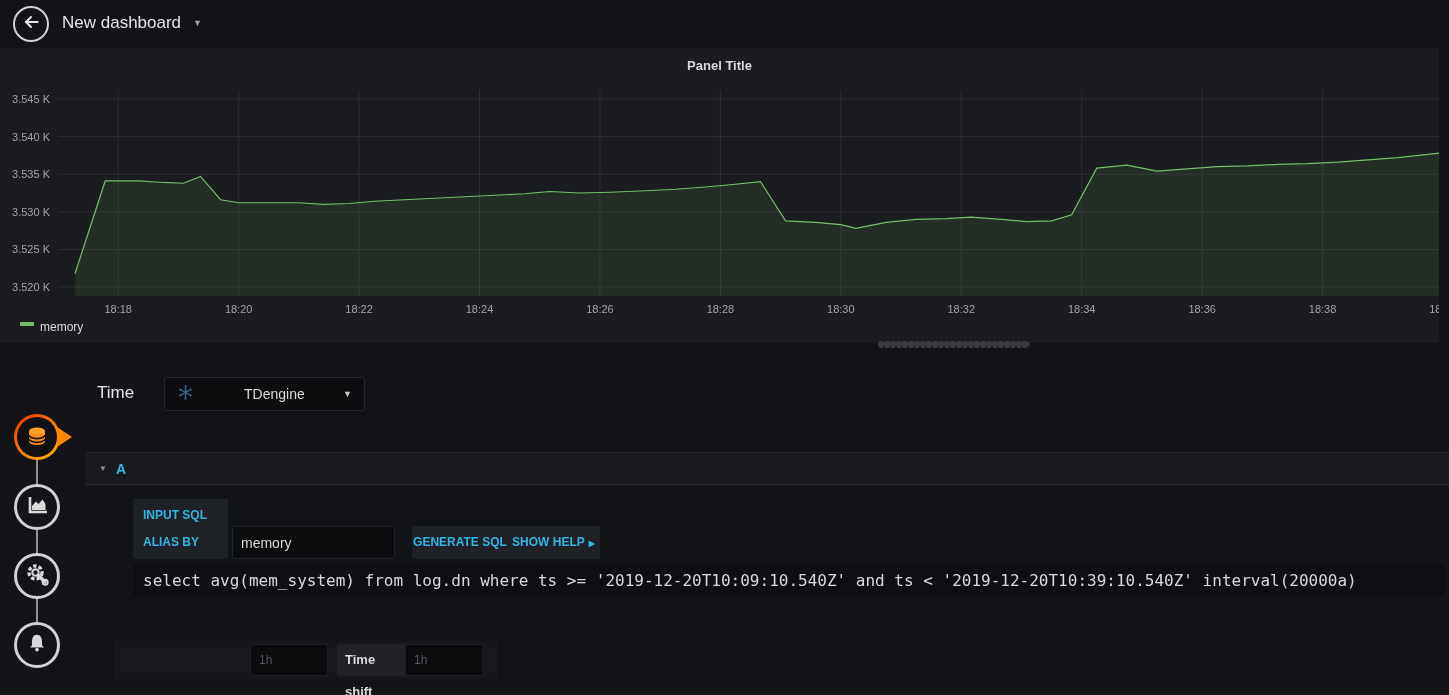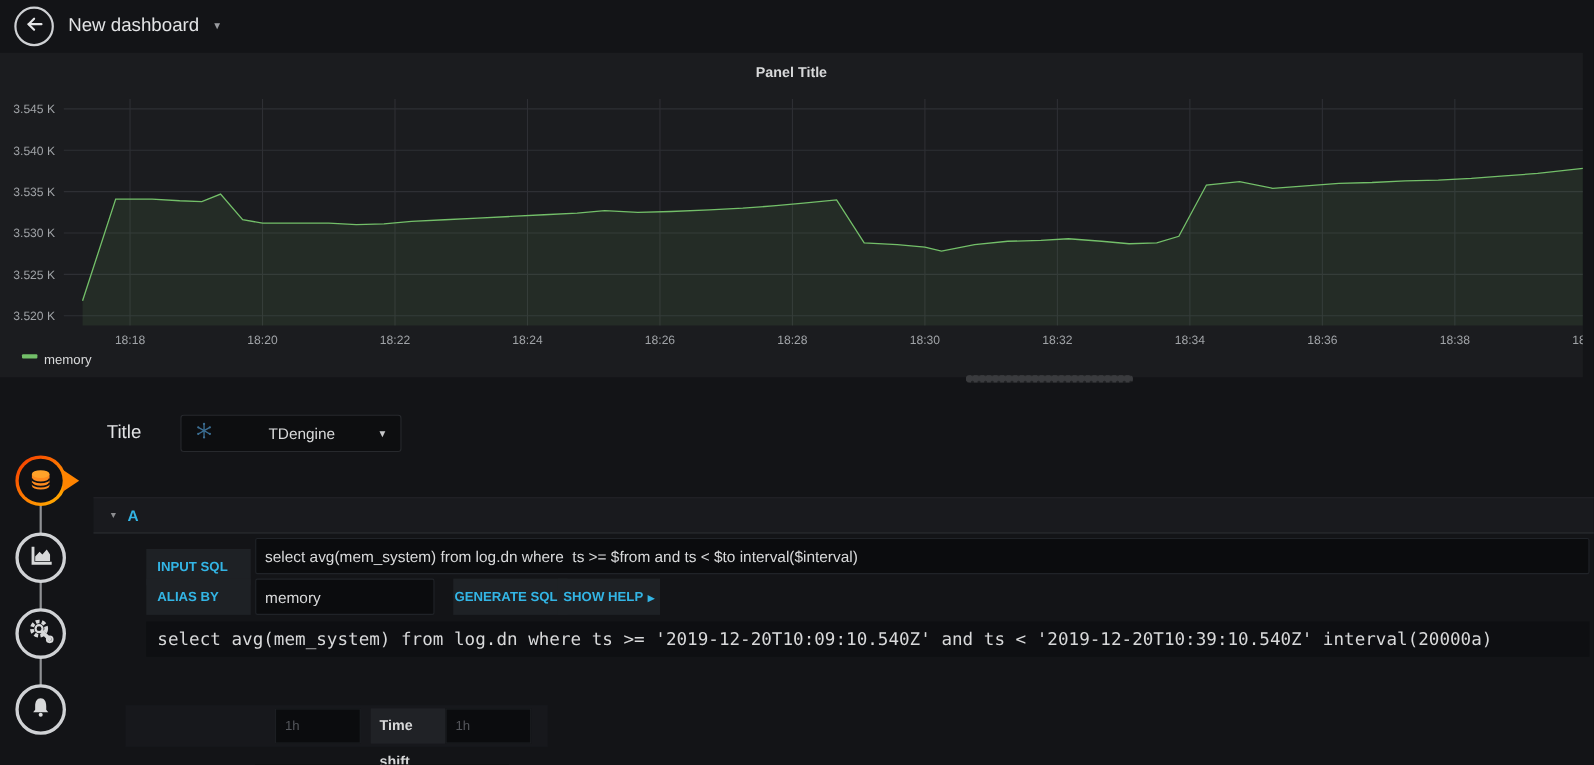--- a/index.html
+++ b/index.html
@@ -171,21 +171,21 @@
 
   <div class="tab" style="top:622px;">
     <span>
       <svg width="22" height="22" viewBox="0 0 24 24">
         <path d="M12 3 C8.4 3 6.5 6 6.5 11 L6.5 14.5 L4.5 16.8 L19.5 16.8 L17.5 14.5 L17.5 11 C17.5 6 15.6 3 12 3 Z" fill="#d8d9da"></path>
         <circle cx="12" cy="19.3" r="2" fill="#d8d9da"></circle>
       </svg>
     </span>
   </div>
 
-  <div class="q-label">Title</div>
+  <div class="q-label">Time</div>
   <div class="ds-picker">
     <span>
       <svg width="17" height="17" viewBox="0 0 18 18" stroke="#3c6f94" stroke-width="1.3" fill="none">
         <line x1="9" y1="9" x2="9" y2="2.5"></line>
           <line x1="9" y1="9" x2="14.6" y2="5.8"></line>
         <line x1="9" y1="9" x2="14.6" y2="12.2"></line>
           <line x1="9" y1="9" x2="9" y2="15.5"></line>
         <line x1="9" y1="9" x2="3.4" y2="12.2"></line>
           <line x1="9" y1="9" x2="3.4" y2="5.8"></line>
         <circle cx="9" cy="2.5" r="1.1" fill="#3c6f94" stroke="none"></circle>
@@ -199,21 +199,20 @@
     <span class="ds-name">TDengine</span>
     <span class="ds-caret">▼</span>
   </div>
 
   <div class="row-a">
     <span class="caret">▼</span>
     <span class="ref-id">A</span>
   </div>
 
   <div class="kw-label" style="top:499px;">INPUT SQL</div>
-  <input class="fld" style="left: 232px; top: 489px; width: 1213px;" value="select avg(mem_system) from log.dn where  ts &gt;= $from and ts &lt; $to interval($interval)">
 
   <div class="kw-label" style="top:526px;">ALIAS BY</div>
   <input class="fld" style="left: 232px; top: 526px; width: 163px;" value="memory">
   <div class="btn-blue" style="left:412px; top:526px; width:104px;">
     <span>GENERATE SQL</span><span class="c">▾</span>
   </div>
   <div class="btn-blue" style="left:507px; top:526px; width:93px;">
     <span>SHOW HELP</span><span class="c">▶</span>
   </div>
 

